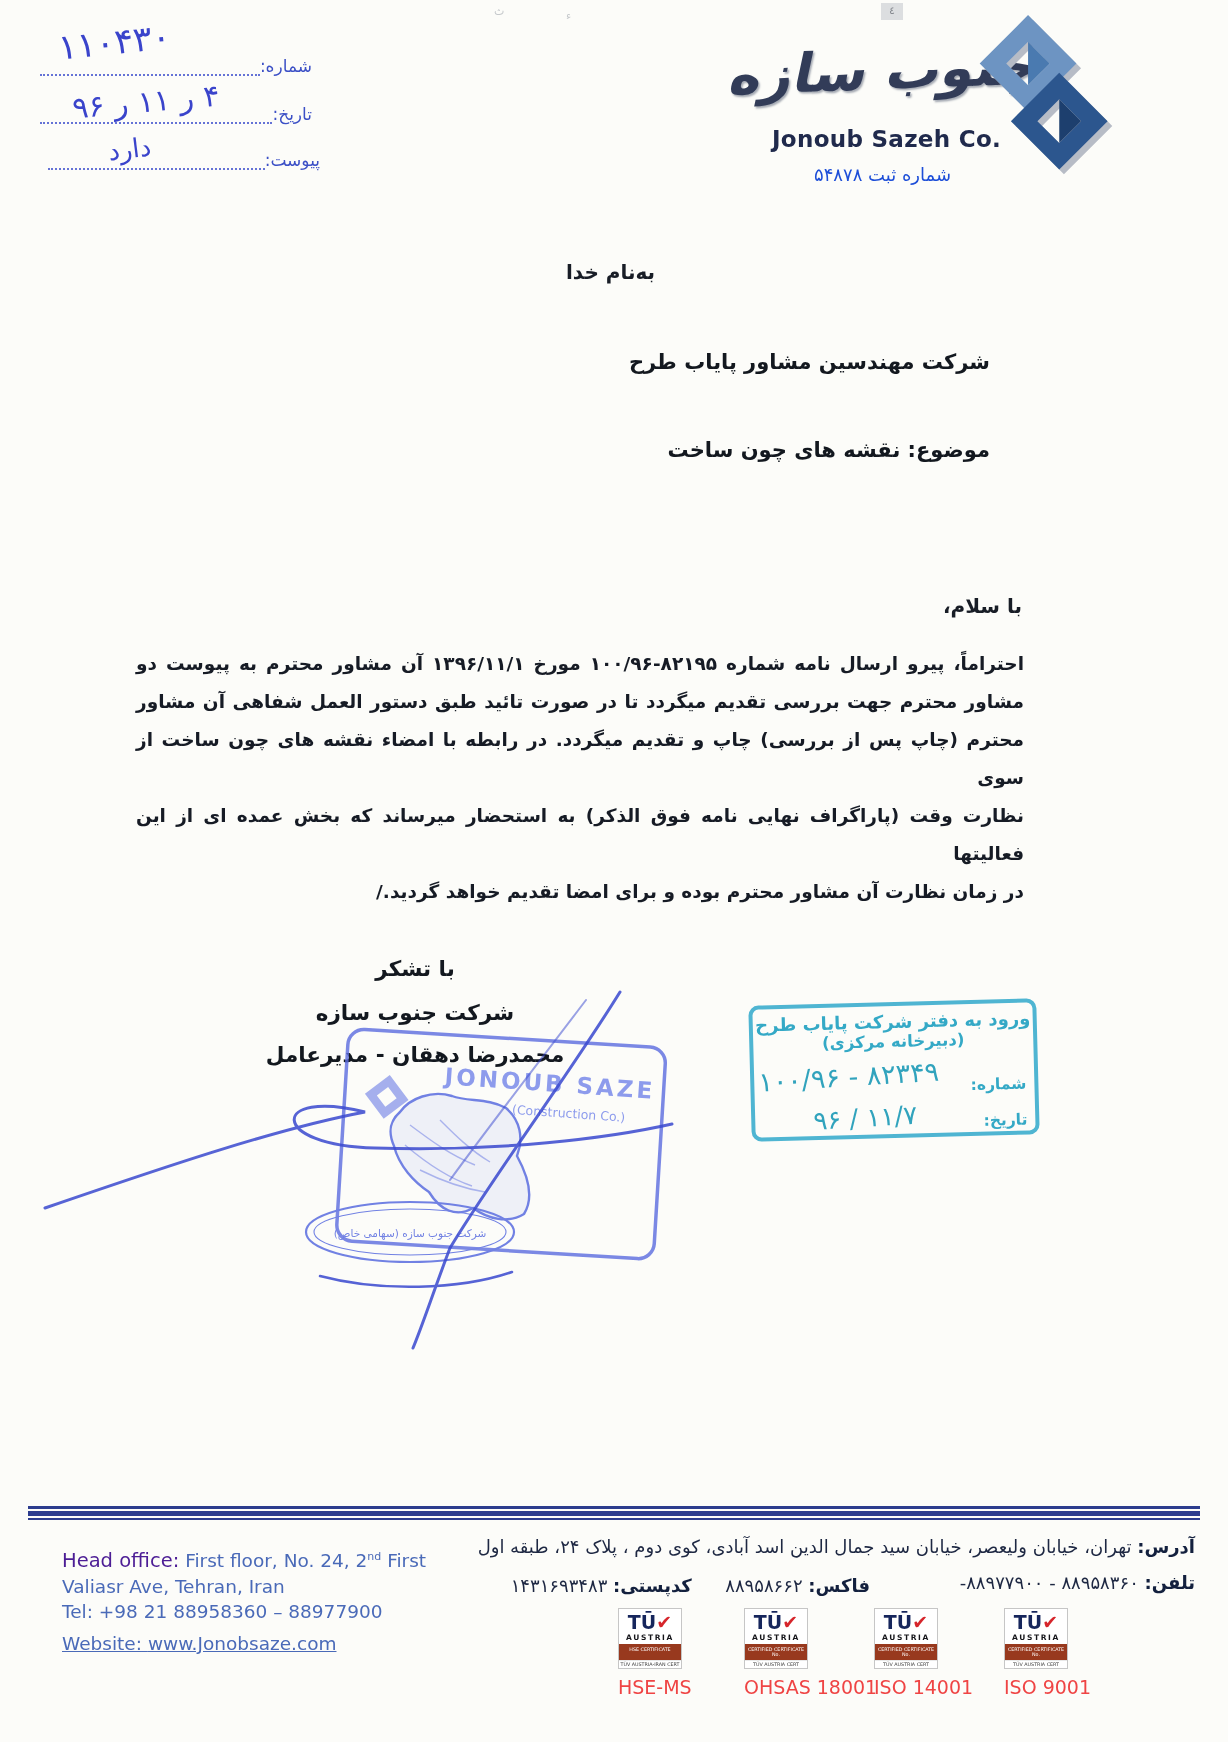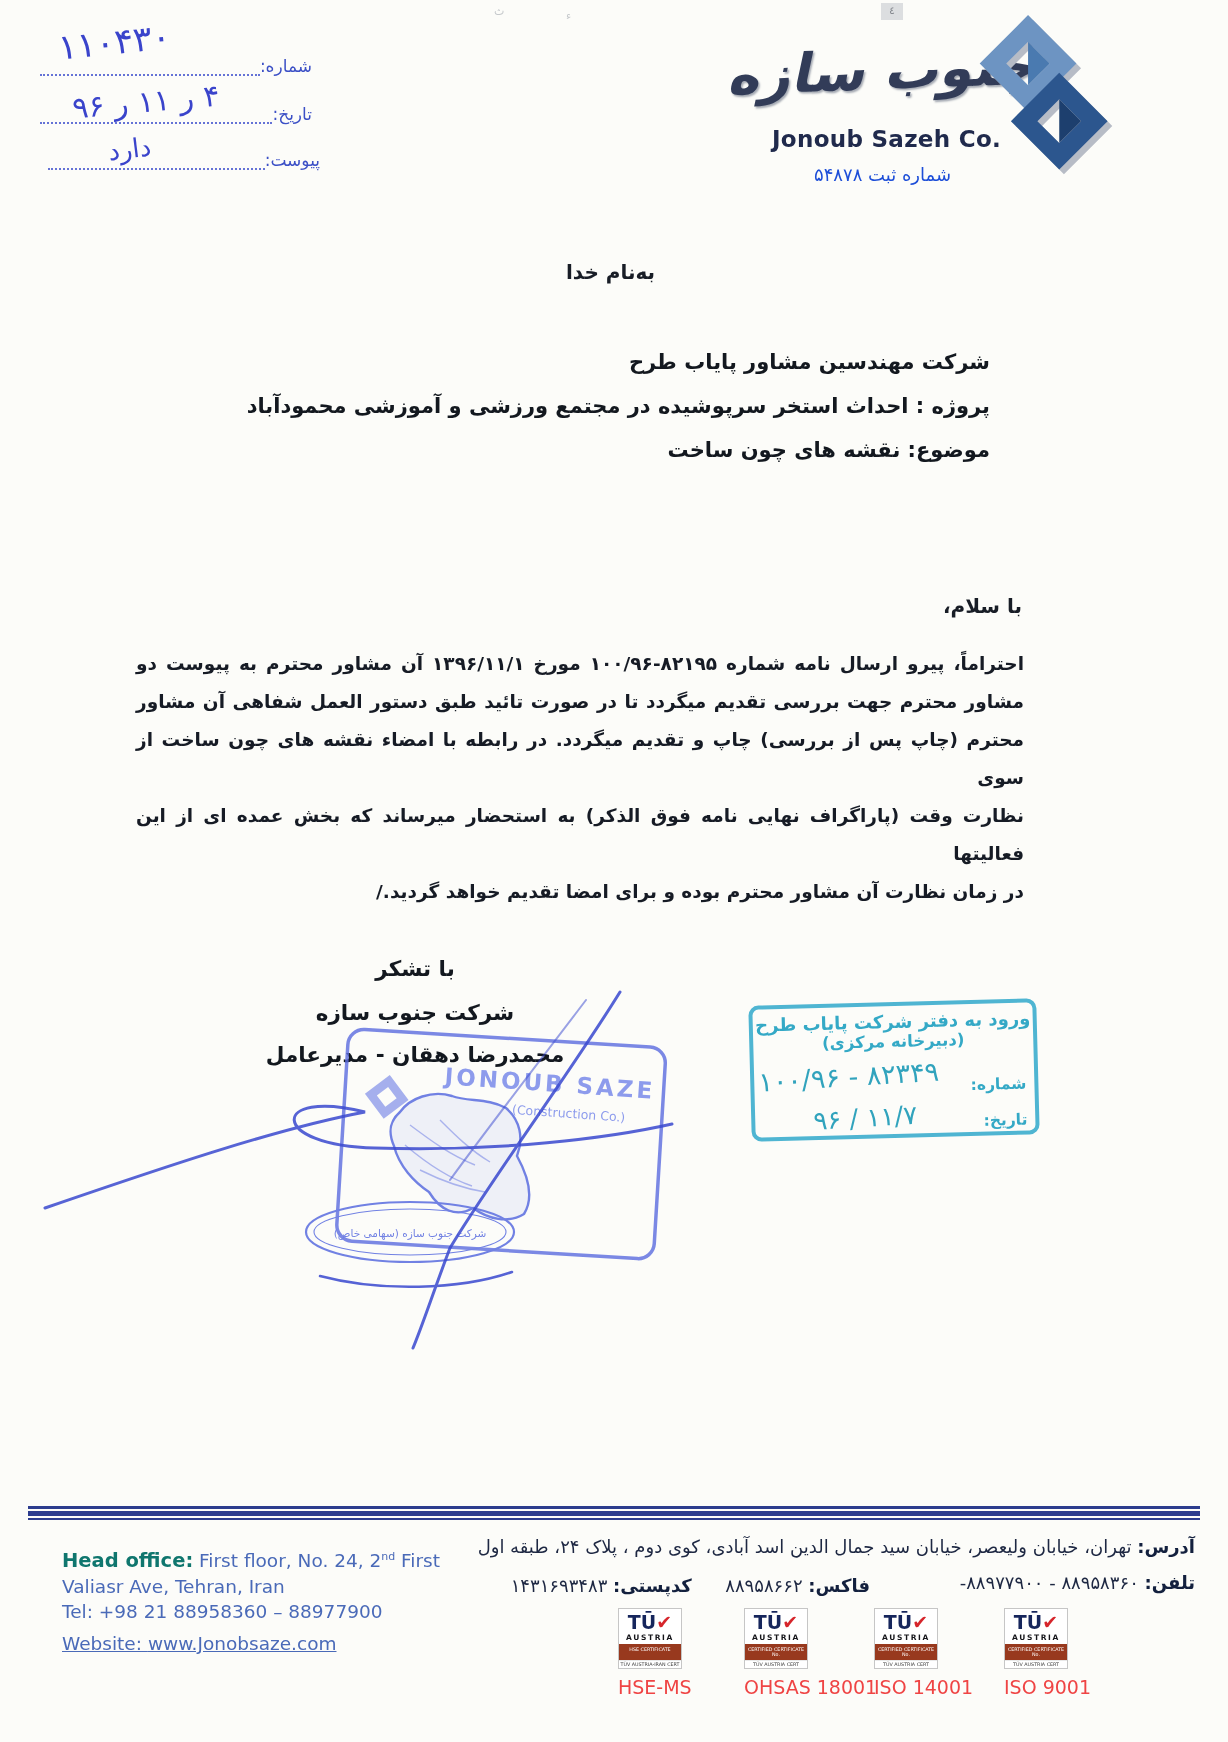--- a/index.html
+++ b/index.html
@@ -47,21 +47,21 @@
   .rs-line1 { text-align:center; font-size:18px; font-weight:bold; margin-top:5px; white-space:nowrap; }
   .rs-line2 { text-align:center; font-size:16.5px; font-weight:bold; }
   .rs-label { position:absolute; right:8px; font-size:15.5px; font-weight:bold; }
   .rs-hw { position:absolute; color:#279fba; white-space:nowrap; }
 
   
   .rule-band div { width:100%; background:#2c3c8e; }
   .fa-row { direction:rtl; font-size:18px; color:#1d2742; white-space:nowrap; }
   .fa-row b { color:#13203e; }
   .en-block { font-size:18.5px; color:#4a6ab8; line-height:25.5px; white-space:nowrap; }
-  .en-block .office-label { font-weight:bold; color:#0f766e; font-size:19.5px; }
+  .en-block .office-label { font-weight:normal; color:#4c1d95; font-size:19.5px; }
   .website-line { margin-top:6px; text-decoration:underline; }
   sup { font-size:11px; }
 
   .badge { position:absolute; width:66px; text-align:center; }
   .badge-box { width:64px; border:1px solid #c6c6c6; background:#fff; overflow:hidden; }
   .tuv-line { font-size:19px; font-weight:bold; color:#16265c; line-height:21px; padding-top:3px; }
   .tuv-check { color:#d6252b; font-size:19px; }
   .austria { font-size:7.5px; letter-spacing:1.6px; color:#15151a; font-weight:bold; padding-bottom:2px; }
   .band { background:#98391e; color:#fff; font-size:4.8px; line-height:5.6px; padding:2.5px 1px; height:16px; overflow:hidden; }
   .strip { background:#fff; color:#3a3a3a; font-size:4.8px; line-height:7px; height:8px; border-top:1px solid #e8e8e8; overflow:hidden; }
@@ -103,21 +103,20 @@
       <path d="M70,8 L132,70 L70,132 L8,70 Z M70,42 L98,70 L70,98 L42,70 Z" fill="#b7bcc6" fill-rule="evenodd" transform="translate(44,76)"></path>
       <path d="M70,8 L132,70 L70,132 L8,70 Z M70,42 L98,70 L70,98 L42,70 Z" fill="#2c568e" fill-rule="evenodd" transform="translate(38,70)"></path>
       <path d="M70,42 L98,70 L70,98 Z" fill="#4a7ab0" transform="translate(-2,-4)"></path>
       <path d="M70,42 L98,70 L70,98 Z" fill="#1d3f6e" transform="translate(38,70)"></path>
     </g>
   </svg>
 
   <div class="abs bismillah" style="left:566px; top:260px;" dir="rtl">به‌نام خدا</div>
 
   <div class="abs recipient-line" style="right:238px; top:350px;">شرکت مهندسین مشاور پایاب طرح</div>
-  <div class="abs recipient-line" style="right:238px; top:394px;">پروژه : احداث استخر سرپوشیده در مجتمع ورزشی و آموزشی محمودآباد</div>
   <div class="abs recipient-line" style="right:238px; top:438px;">موضوع: نقشه های چون ساخت</div>
 
   <div class="abs salutation" style="right:206px; top:594px;margin-left:12px;">با سلام،</div>
 
   <div class="abs body-block" style="left:136px; top:645px;">
     <div class="body-line">احتراماً، پیرو ارسال نامه شماره ۸۲۱۹۵-۱۰۰/۹۶ مورخ ۱۳۹۶/۱۱/۱ آن مشاور محترم به پیوست دو</div>
     <div class="body-line">مشاور محترم جهت بررسی تقدیم میگردد تا در صورت تائید طبق دستور العمل شفاهی آن مشاور</div>
     <div class="body-line">محترم (چاپ پس از بررسی) چاپ و تقدیم میگردد. در رابطه با امضاء نقشه های چون ساخت از سوی</div>
     <div class="body-line">نظارت وقت (پاراگراف نهایی نامه فوق الذکر) به استحضار میرساند که بخش عمده ای از این فعالیتها</div>
     <div class="body-line last">در زمان نظارت آن مشاور محترم بوده و برای امضا تقدیم خواهد گردید./</div>

